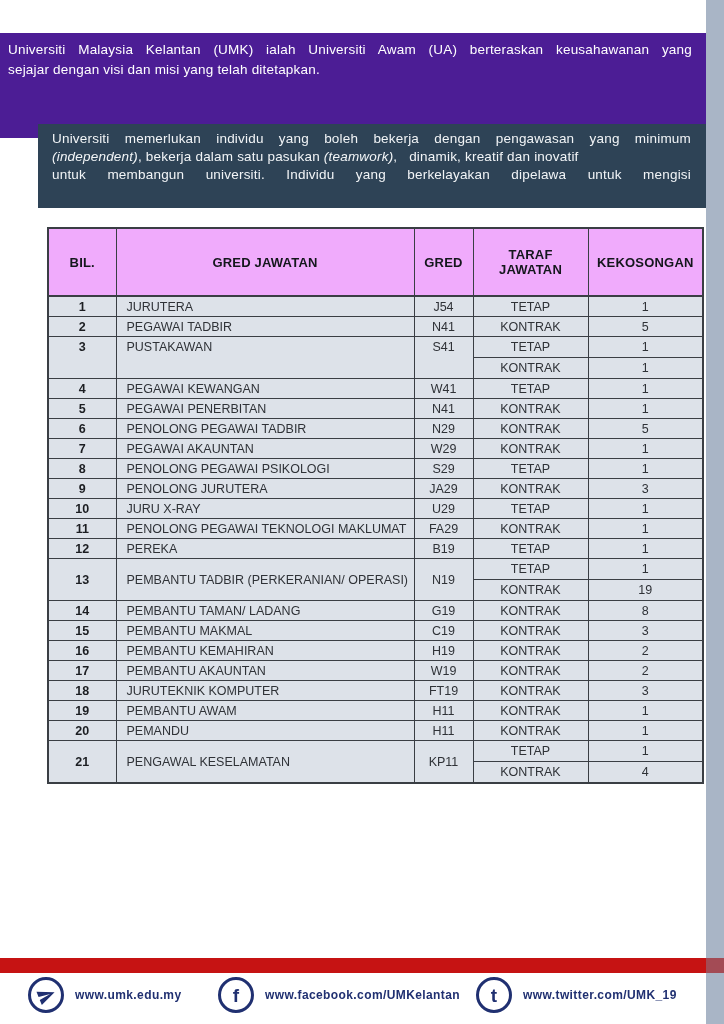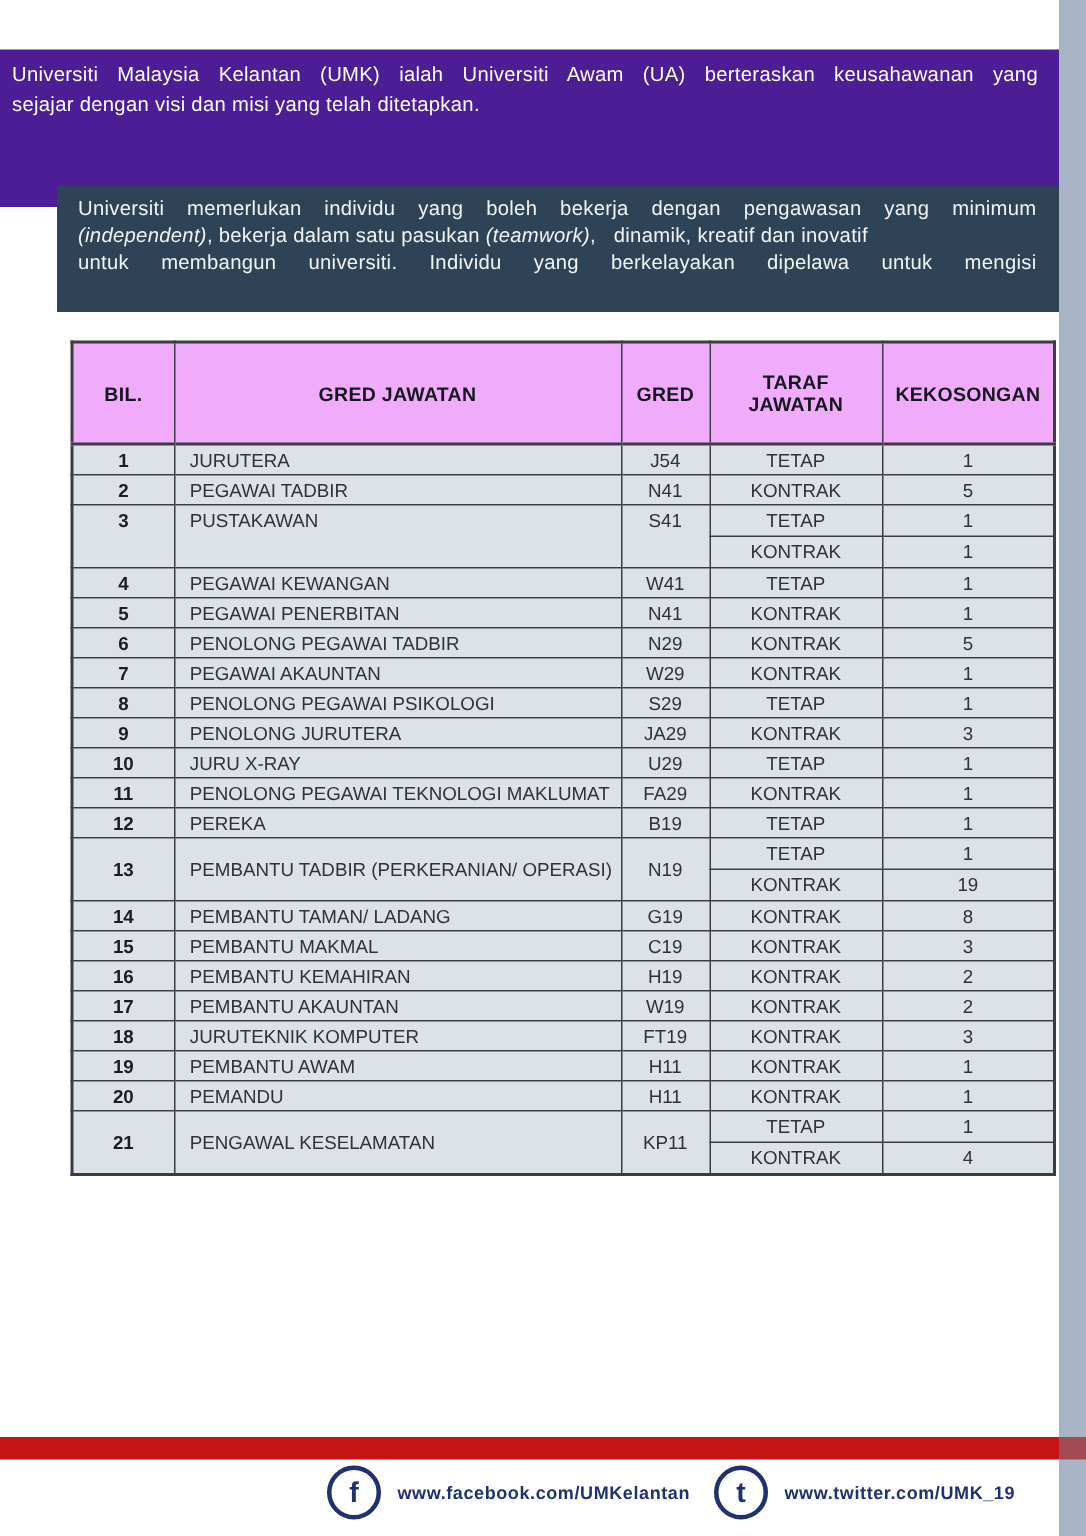--- a/index.html
+++ b/index.html
@@ -260,20 +260,28 @@
         </tr>
         <tr class="sub">
           <td class="taraf">KONTRAK</td>
           <td class="keko">4</td>
         </tr>
       </tbody>
   </table>
 
   <div class="red-bar"></div>
   <div class="footer" id="footerLinks">
+      <div class="flink flink-0">
+        <span class="circle-icon">
+          <svg viewBox="0 0 24 24" width="19" height="19" style="transform:rotate(-22deg)">
+            <path d="M2 21 L23 12 L2 3 L2 10 L17 12 L2 14 Z" fill="#203071"></path>
+          </svg>
+        </span>
+        <span class="flabel">www.umk.edu.my</span>
+      </div>
       <div class="flink flink-1">
         <span class="circle-icon">f</span>
         <span class="flabel">www.facebook.com/UMKelantan</span>
       </div>
       <div class="flink flink-2">
         <span class="circle-icon">t</span>
         <span class="flabel">www.twitter.com/UMK_19</span>
       </div>
     </div>
 </div>

